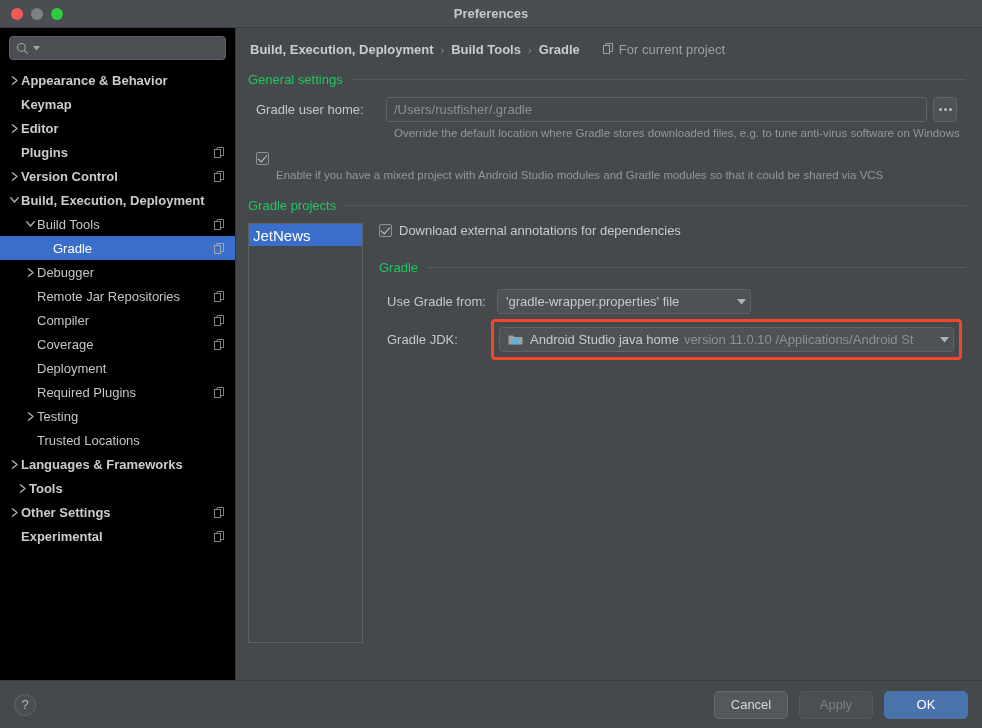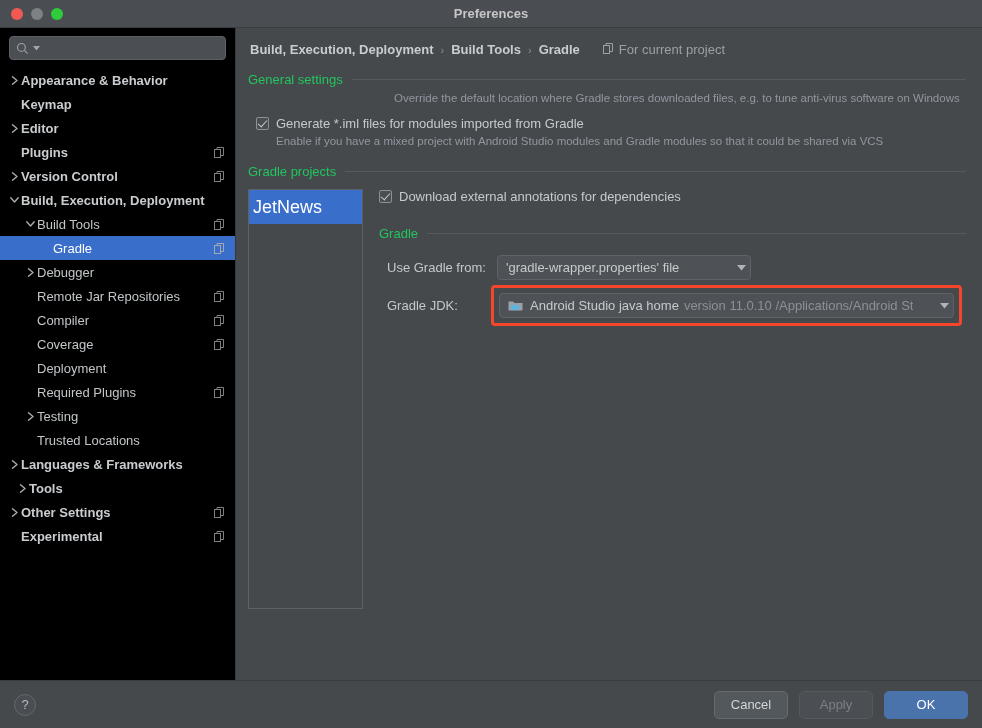--- a/index.html
+++ b/index.html
@@ -237,25 +237,25 @@
   
   .projects-area { display: flex; margin-top: 10px; }
   .proj-list {
     width: 115px;
     min-width: 115px;
     height: 420px;
     background: #45494c;
     border: 1px solid #5d6165;
   }
   .proj-item {
-    height: 34px;
+    height: 22px;
     display: flex;
     align-items: center;
     padding-left: 4px;
-    font-size: 18px;
+    font-size: 15px;
     color: #c6cacd;
   }
   .proj-item.selected { background: #3a6ecb; color: #ffffff; }
 
   .proj-detail { flex: 1; padding-left: 16px; }
 
   .combo {
     height: 25px;
     background: #4e5256;
     border: 1px solid #5f6367;
@@ -558,26 +558,36 @@
         </span>
       </div>
 
       <div class="content">
 
         <div class="section-head">
           <span class="txt">General settings</span>
           <span class="rule"></span>
         </div>
 
+        <div class="form-row" style="padding-left:8px;">
+          <span class="form-label" style="width:130px;">Gradle user home:</span>
+          <div class="text-field" style="width:541px;">
+            <span>/Users/rustfisher/.gradle</span>
+          </div>
+          <div class="browse-btn">
+            <i></i>
+              <i></i>
+              <i></i>
+          </div>
+        </div>
 
         <div class="hint" style="margin:4px 0 0 146px;">Override the default location where Gradle stores downloaded files, e.g. to tune anti-virus software on Windows</div>
 
         <div class="cb-row" style="margin:10px 0 0 8px;">
           <span class="cb checked"></span>
-          <span class="cb-label">Generate *.iml files for modules imported from Gradle</span>
         </div>
         <div class="hint" style="margin:3px 0 0 28px;">Enable if you have a mixed project with Android Studio modules and Gradle modules so that it could be shared via VCS</div>
 
         <div class="section-head">
           <span class="txt">Gradle projects</span>
           <span class="rule"></span>
         </div>
 
         <div class="projects-area">
 

